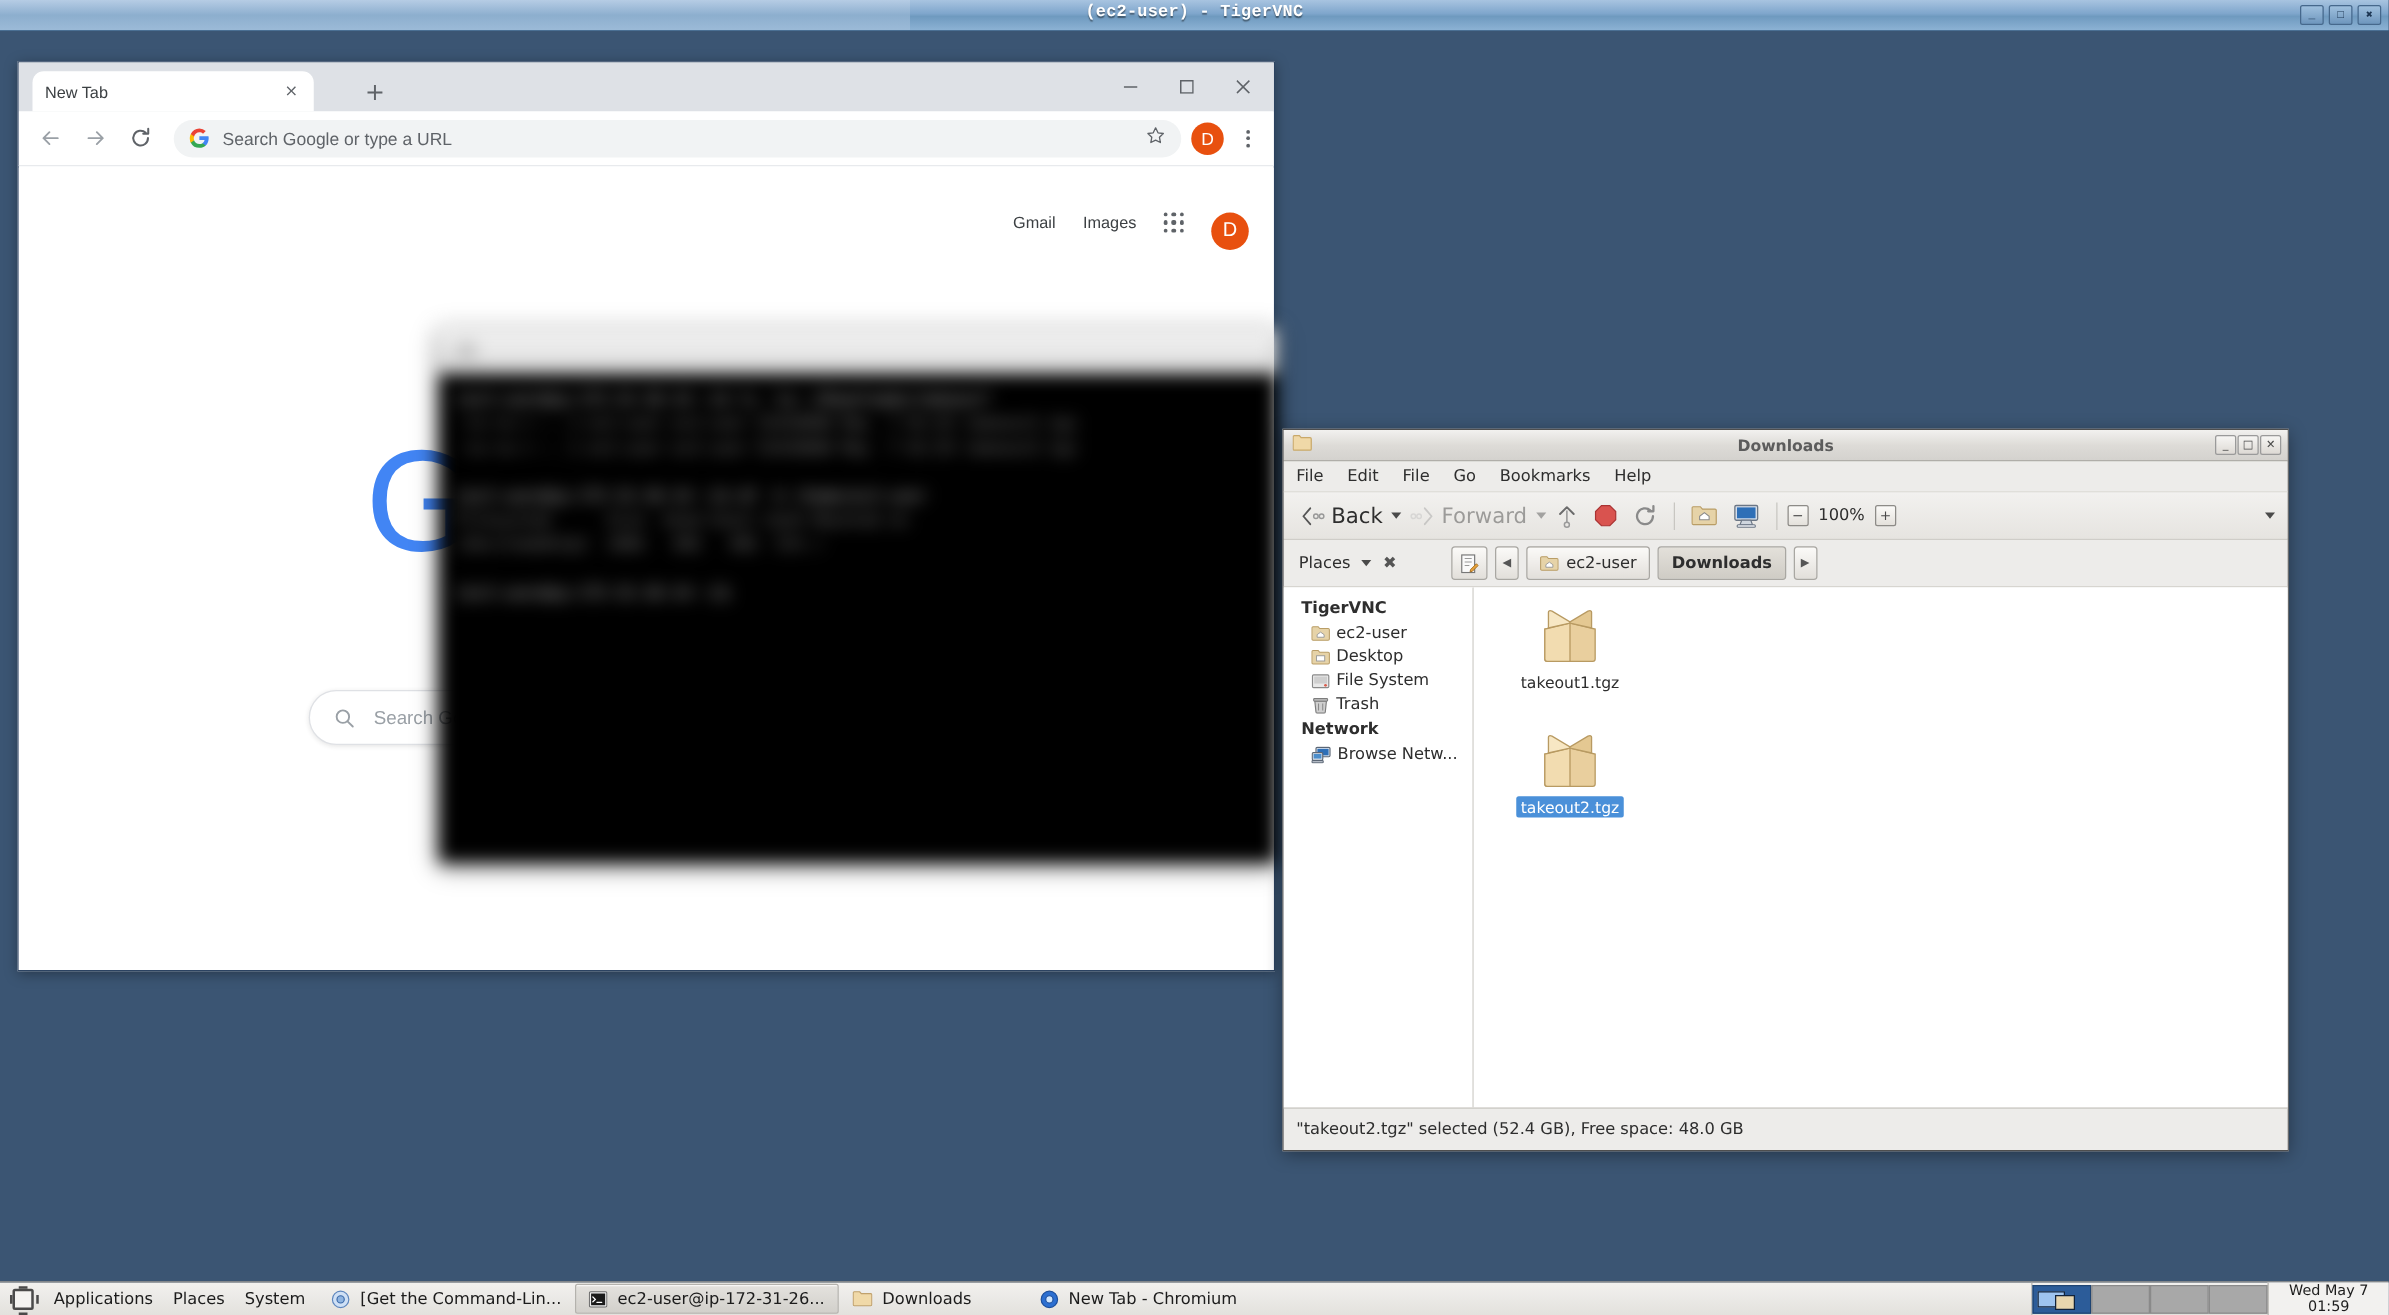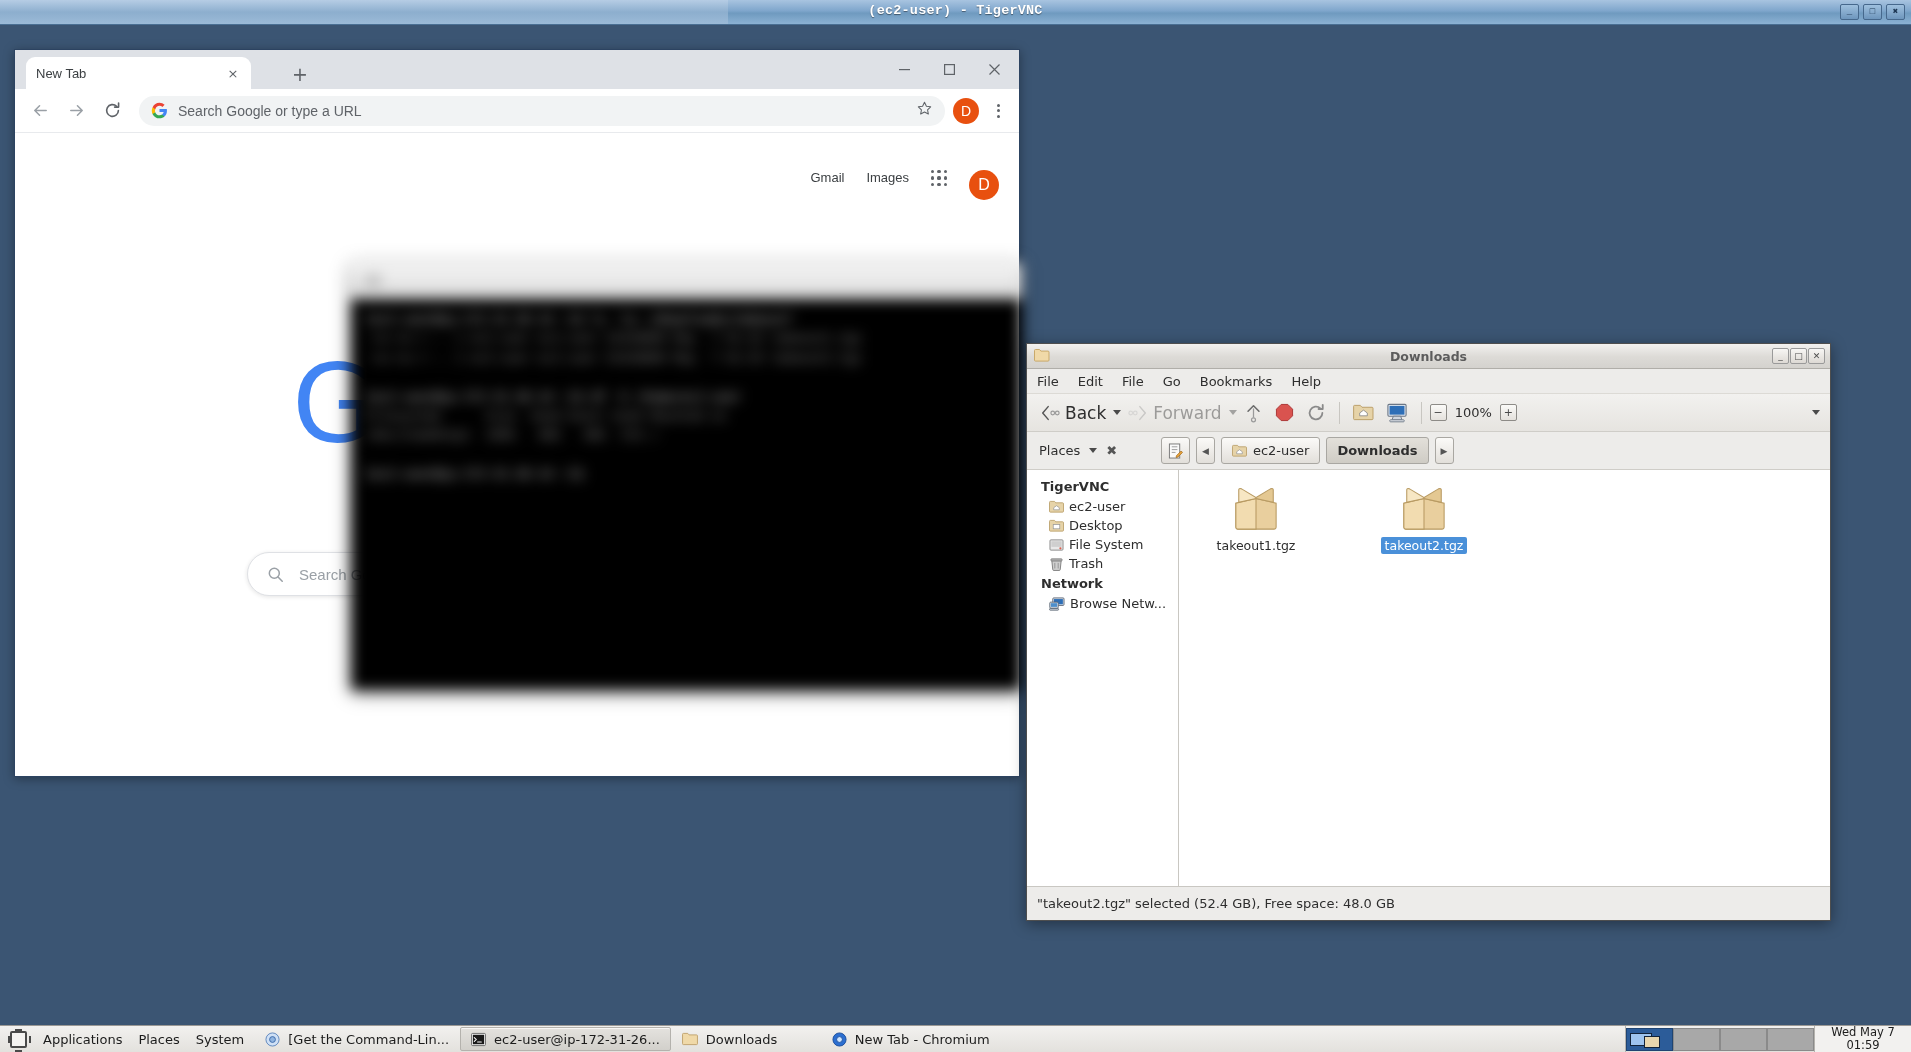--- a/index.html
+++ b/index.html
@@ -289,21 +289,21 @@
     width: 152px; background: #fff; border-right: 1px solid #c9c7c2;
     padding: 6px 0 0 0; font-size: 13px;
   }
   .side-group { font-weight: bold; padding: 3px 0 3px 14px; font-size: 13px; }
   .side-item {
     display: flex; align-items: center; gap: 5px;
     padding: 2px 0 2px 22px; font-size: 13px; color: #2e2e2e;
     white-space: nowrap;
   }
   #fm-content { flex: 1; background: #fff; position: relative; padding: 16px 0 0 22px; }
-  .file-grid { display: flex; gap: 58px; }
+  .file-grid { display: flex; gap: 32px; flex-direction: column; }
   .file-item { width: 110px; display: flex; flex-direction: column; align-items: center; gap: 5px; }
   .file-label {
     font-size: 12.5px; color: #2e2e2e; padding: 1px 4px; border-radius: 2px;
     max-width: 108px; overflow: hidden; text-overflow: ellipsis; white-space: nowrap;
   }
   .file-item.selected .file-label { background: #4a90d9; color: #fff; }
   #fm-statusbar {
     position: absolute; left: 0; right: 0; bottom: 0; height: 34px;
     background: #edecea; border-top: 1px solid #c9c7c2;
     display: flex; align-items: center; padding-left: 10px; font-size: 13px;

